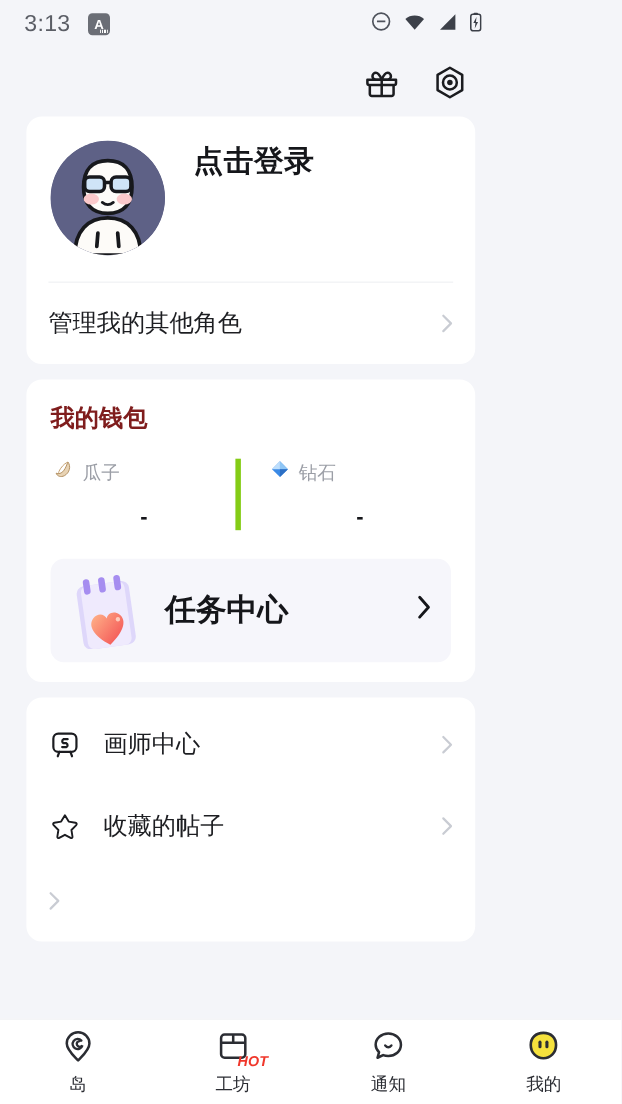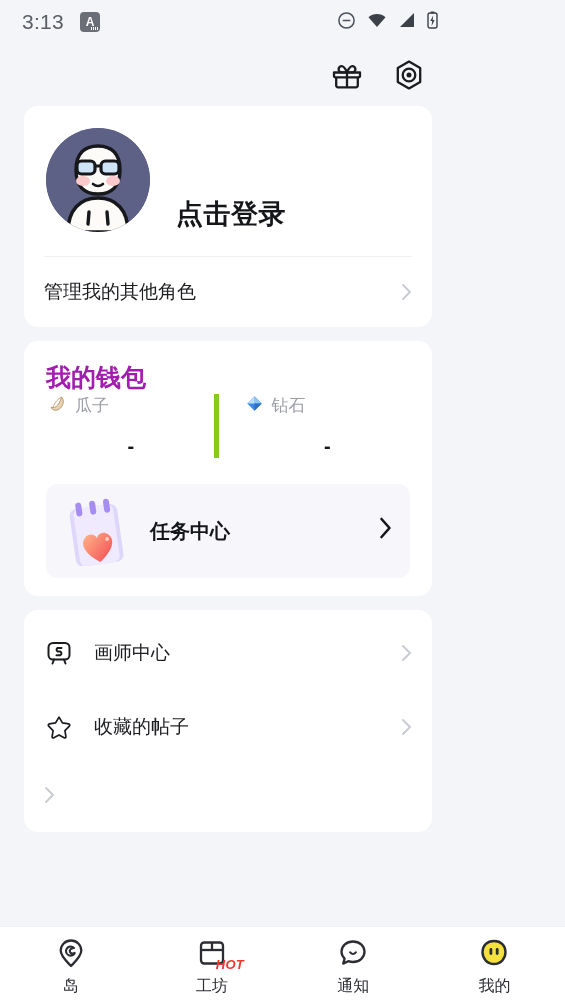--- a/index.html
+++ b/index.html
@@ -36,70 +36,70 @@
     gap: 28px; padding-right: 30px;
   }
   .topbar .ico { cursor: pointer; line-height: 0; }
 
   
   .card {
     background: #fff; border-radius: 14px; margin: 0 24px 14px 24px;
   }
 
   
-  .profile-top { display: flex; align-items: flex-end; padding: 22px 22px 24px 22px; }
+  .profile-top { display: flex; align-items: flex-start; padding: 22px 22px 24px 22px; }
   .avatar {
     width: 104px; height: 104px; border-radius: 50%;
     background: #5e6186; overflow: hidden; flex: none; position: relative;
   }
   .nickname { font-size: 27px; font-weight: bold; color: #15161a; margin-left: 26px; letter-spacing: .5px; }
   .divider { height: 1px; background: #eef0f3; margin: 0 20px; }
   .row {
     display: flex; align-items: center; justify-content: space-between;
     padding: 22px 20px 22px 20px; cursor: pointer;
   }
   .row-left { display: flex; align-items: center; gap: 20px; }
-  .row-label { font-size: 19px; color: #1d1e22; }
+  .row-label { font-size: 22px; color: #1d1e22; }
   .chev { color: #c9ccd3; font-size: 20px; line-height: 1; }
   .chev svg { display:block; }
 
   
   .wallet { padding: 20px 22px 18px 22px; }
-  .wallet-title { font-size: 25px; font-weight: bold; color: #a21caf; }
+  .wallet-title { font-size: 22px; font-weight: bold; color: #7f1d1d; margin-bottom: 22px; }
   .currencies { display: flex; position: relative; padding-bottom: 14px; }
   .cur { flex: 1; padding-left: 2px; text-align: center; }
   .cur + .cur { padding-left: 26px; border-left: 5px solid #84cc16; }
   .cur-head { display: flex; align-items: center; gap: 8px; }
   .cur-name { font-size: 17px; color: #9b9ea6; }
   .cur-value { font-size: 20px; font-weight: bold; color: #15161a; margin-top: 18px; letter-spacing: 0; }
 
   .task-banner {
     margin-top: 12px; background: #f6f6fb; border-radius: 12px;
     display: flex; align-items: center; padding: 12px 18px 12px 14px;
     cursor: pointer; overflow: hidden;
   }
   .task-icon { width: 78px; height: 70px; flex: none; position: relative; }
   .task-text { margin-left: 12px; flex: 1; }
-  .task-title { font-size: 20px; font-weight: bold; color: #15161a; }
+  .task-title { font-size: 28px; font-weight: bold; color: #15161a; }
   .task-sub { font-size: 16px; color: #8b8e96; margin-top: 6px; }
   .task-chev { color: #15161a; font-size: 22px; font-weight: bold; }
 
   
   .menu { padding: 6px 0 6px 0; }
   .menu .row { padding: 22px 20px; text-align: center; }
   .menu-ico { width: 30px; height: 30px; display: flex; align-items: center; justify-content: center; }
 
   
   .tabbar {
     position: absolute; left: 0; bottom: 0; width: 565px; height: 78px;
     background: #fff; display: flex; align-items: center;
     border-top: 1px solid #f0f1f4;
   }
   .tab { flex: 1; display: flex; flex-direction: column; align-items: center; gap: 7px; cursor: pointer; position: relative; }
-  .tab-ico { height: 34px; display: flex; align-items: flex-end; justify-content: center; position: relative; }
+  .tab-ico { height: 34px; display: flex; justify-content: center; position: relative; }
   .tab-label { font-size: 16px; color: #2b2d33; }
   .hot-badge {
     position: absolute; right: -16px; bottom: -3px;
     font-size: 13px; font-weight: bold; font-style: italic; color: #f0372b;
     letter-spacing: .2px;
   }
 </style>
 </head>
 <body>
 

